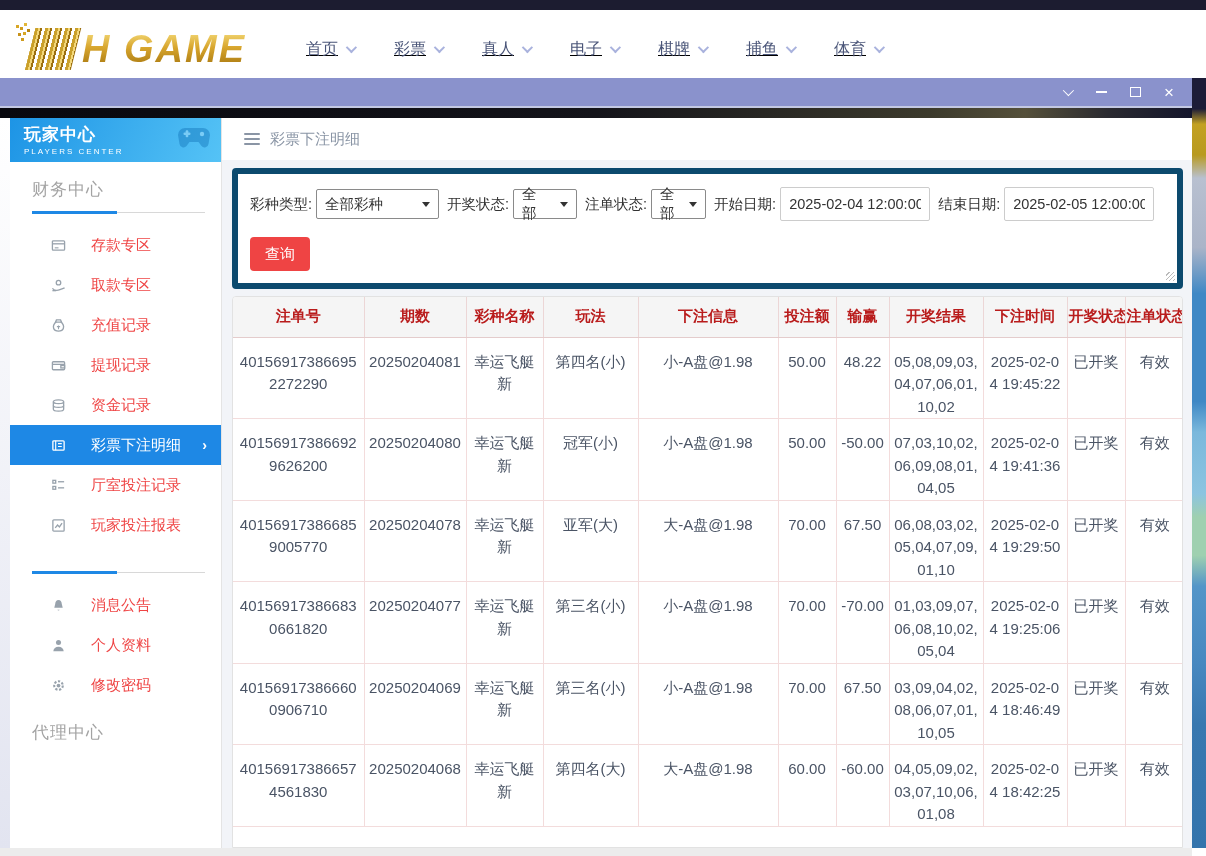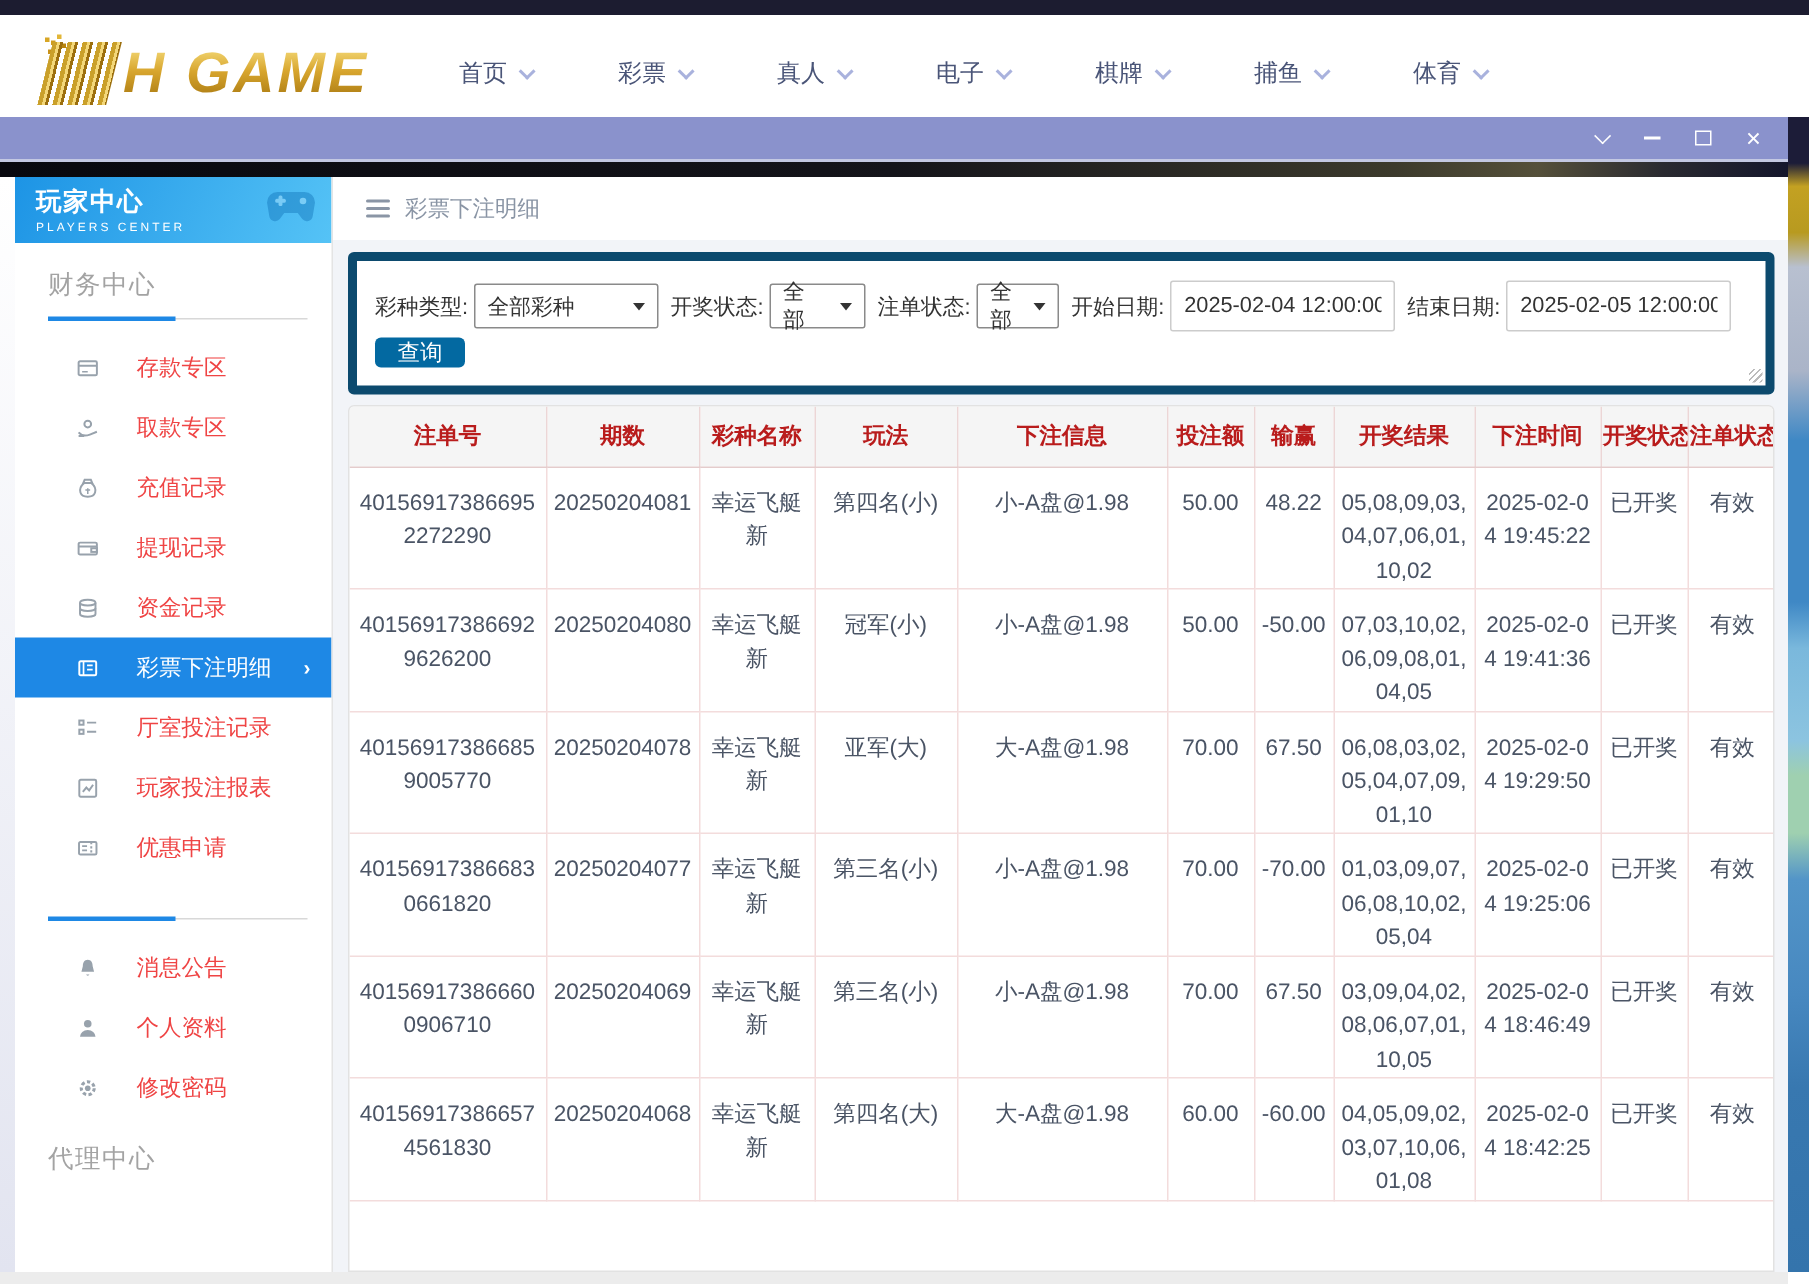--- a/index.html
+++ b/index.html
@@ -2,31 +2,31 @@
 <html><head>
 <meta charset="utf-8">
 <style>
   * { margin:0; padding:0; box-sizing:border-box; }
   html,body { width:1206px; height:856px; overflow:hidden; }
   body { font-family:"Liberation Sans","DejaVu Sans",sans-serif; background:#fff; position:relative; }
   .screen { position:absolute; inset:0; width:1206px; height:856px; overflow:hidden; }
 
   
   .top-dark-strip { position:absolute; left:0; top:0; width:1206px; height:10px; background:#1c1c30; }
-  .site-header { position:absolute; left:0; top:10px; width:1206px; height:78px; background:#fff; display:flex; align-items:center;text-align:right; }
+  .site-header { position:absolute; left:0; top:10px; width:1206px; height:78px; background:#fff; display:flex; align-items:center; }
   .logo { display:flex; align-items:center; margin-left:16px; height:56px; }
   .logo-dots { width:14px; height:30px; margin-top:-18px; position:relative; }
   .logo-dots i { position:absolute; width:3px; height:3px; background:#d8a625;
      box-shadow:4px 2px #cf9c1e, 8px -2px #e2b637, 2px 8px #c8921a, 7px 7px #d8a625, 11px 4px #b9850f, 5px 13px #cf9c1e; }
   .logo-stripes { width:46px; height:42px; margin-right:6px; transform:skewX(-14deg);
      background:repeating-linear-gradient(90deg,#caa02a 0 3px,#f3d779 3px 5px,#9c6f0e 5px 7px,transparent 7px 10px); }
   .logo-text { font-size:38px; font-weight:bold; font-style:italic; letter-spacing:2px;
      background:linear-gradient(180deg,#f6dd7d 5%,#d8a62e 45%,#a4740e 95%);
      -webkit-background-clip:text; background-clip:text; color:transparent; }
-  .main-nav { display:flex; margin-left:60px; gap:58px; }
+  .main-nav { display:flex; margin-left:60px; gap:40px;text-decoration:underline; }
   .nav-item { display:flex; align-items:center; gap:8px; font-size:16px; color:#4a5578; cursor:pointer; }
   .chev { width:8px; height:8px; border-right:2px solid #a9b2dd; border-bottom:2px solid #a9b2dd; transform:rotate(45deg) translateY(-2px); }
 
   .titlebar { position:absolute; left:0; top:78px; width:1192px; height:30px; background:#8a92cc; border-bottom:2px solid #c3c8e2; display:flex; justify-content:flex-end; align-items:center; }
   .win-controls { display:flex; align-items:center; gap:12px; margin-right:12px; }
   .win-btn { width:22px; height:20px; display:flex; align-items:center; justify-content:center; cursor:pointer; color:#fff; }
   .wc-chev { width:8px; height:8px; border-right:1.5px solid #fff; border-bottom:1.5px solid #fff; transform:rotate(45deg) translateY(-2px); }
   .wc-min { width:11px; height:2px; background:#fff; }
   .wc-max { width:11px; height:10px; border:1.5px solid #fff; }
   .wc-close { font-size:17px; line-height:1; }
@@ -66,21 +66,21 @@
   .filter-card { margin:8px 9px 0 10px; background:#fff; border:6px solid #0c4a6e; border-radius:4px; padding:13px 10px 12px 10px; position:relative; flex:0 0 90px; }
   .filter-card::after { content:""; position:absolute; right:2px; bottom:2px; width:9px; height:9px;
      background:repeating-linear-gradient(135deg,transparent 0 2px,#bbb 2px 3px); }
   .filter-row { display:flex; align-items:center; font-size:14.5px; color:#333; }
   .f-label { margin-left:8px; margin-right:4px; white-space:nowrap; }
   .f-label:first-child { margin-left:2px; }
   .select { border:1px solid #8a8a8a; border-radius:2px; background:#fff; height:30px; display:flex; align-items:center; justify-content:space-between; padding:0 8px; cursor:pointer; gap:10px; }
   .select .sel-chev { width:0; height:0; border-left:4px solid transparent; border-right:4px solid transparent; border-top:5px solid #333; }
   .sel-lottery { width:123px; } .sel-draw { width:64px; } .sel-order { width:55px; }
   .date-input { border:1px solid #ccc; border-radius:2px; height:30px; width:150px; padding:16px 8px; font-size:14.5px; color:#333; font-family:"Liberation Sans","DejaVu Sans",sans-serif; }
-  .btn-search { margin-top:4px; margin-left:2px; background:#0369a1; color:#fff; border:none; border-radius:4px; height:20px; padding:0 15px; font-size:15px; cursor:pointer; font-family:inherit; }
+  .btn-search { margin-top:16px; margin-left:2px; background:#ef4444; color:#fff; border:none; border-radius:4px; height:34px; padding:0 15px; font-size:15px; cursor:pointer; font-family:inherit; }
 
   .table-card { margin:7px 9px 0 10px; background:#fff; border:1px solid #e2e2e2; border-radius:4px 4px 0 0; flex:1; overflow:hidden; }
   table.bets { width:100%; border-collapse:collapse; table-layout:fixed; }
   .bets th { background:#f5f5f5; font-size:15px; color:#b91c1c; font-weight:bold; height:40px; border-right:1px solid #ecd6d6; border-bottom:1px solid #e4cccc; padding:0 1px; white-space:nowrap; overflow:hidden; }
   .bets th:last-child, .bets td:last-child { border-right:none; }
   .bets td { height:76px; vertical-align:top; padding:13px 4px 0 4px; text-align:center; font-size:15px; color:#4a5465; border-right:1px solid #f3dcdc; border-bottom:1px solid #f3dcdc; line-height:1.5; word-break:break-all; }
 
   .bottom-strip { position:absolute; left:0; top:848px; width:1192px; height:8px; background:#ececec; }
 </style>
 </head>
@@ -240,30 +240,20 @@
               <span>厅室投注记录</span>
             </div>
             <div class="sb-item">
               <span class="ic">
                 <svg width="15" height="15" viewBox="0 0 16 16" fill="none" stroke="currentColor" stroke-width="1.4">
                   <rect x="2" y="2" width="12" height="12" rx="1"></rect>
                   <path d="M4.5 10.5 L7 7.5 L9 9.5 L11.8 5.5"></path>
                 </svg>
               </span>
               <span>玩家投注报表</span>
-            </div>
-            <div class="sb-item">
-              <span class="ic">
-                <svg width="15" height="15" viewBox="0 0 16 16" fill="none" stroke="currentColor" stroke-width="1.4">
-                  <rect x="1.8" y="3.5" width="12.4" height="9" rx="1"></rect>
-                  <path d="M10.5 3.5 v9" stroke-dasharray="1.6 1.4"></path>
-                  <path d="M4 6.5 h3.5 M4 9.5 h3.5" stroke-width="1.1"></path>
-                </svg>
-              </span>
-              <span>优惠申请</span>
             </div>
           </div>
           <div class="sb-section">
             <div class="sb-underline"></div>
             <div class="sb-item">
               <span class="ic">
                 <svg width="15" height="15" viewBox="0 0 16 16" fill="none" stroke="currentColor" stroke-width="1.4">
                   <path d="M8 2 C5.6 2 4.6 4 4.5 6.5 L3.5 10.5 H12.5 L11.5 6.5 C11.4 4 10.4 2 8 2 Z" fill="currentColor" stroke="none"></path>
                   <path d="M6.8 12.5 a1.3 1.3 0 0 0 2.4 0" fill="currentColor" stroke="none"></path>
                 </svg>

